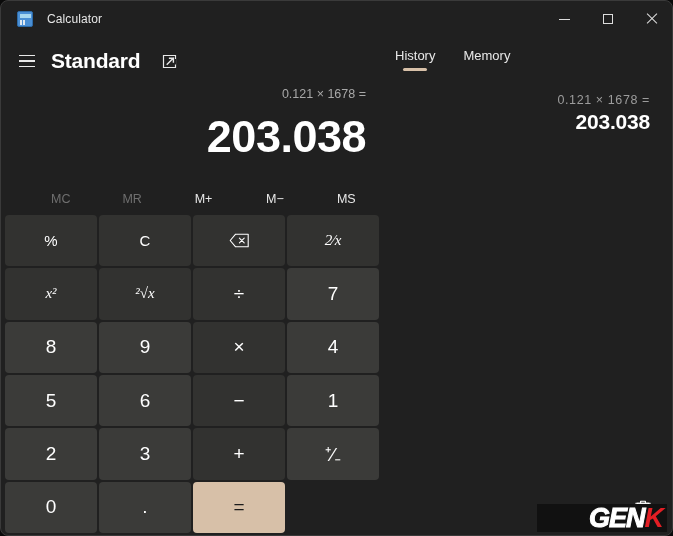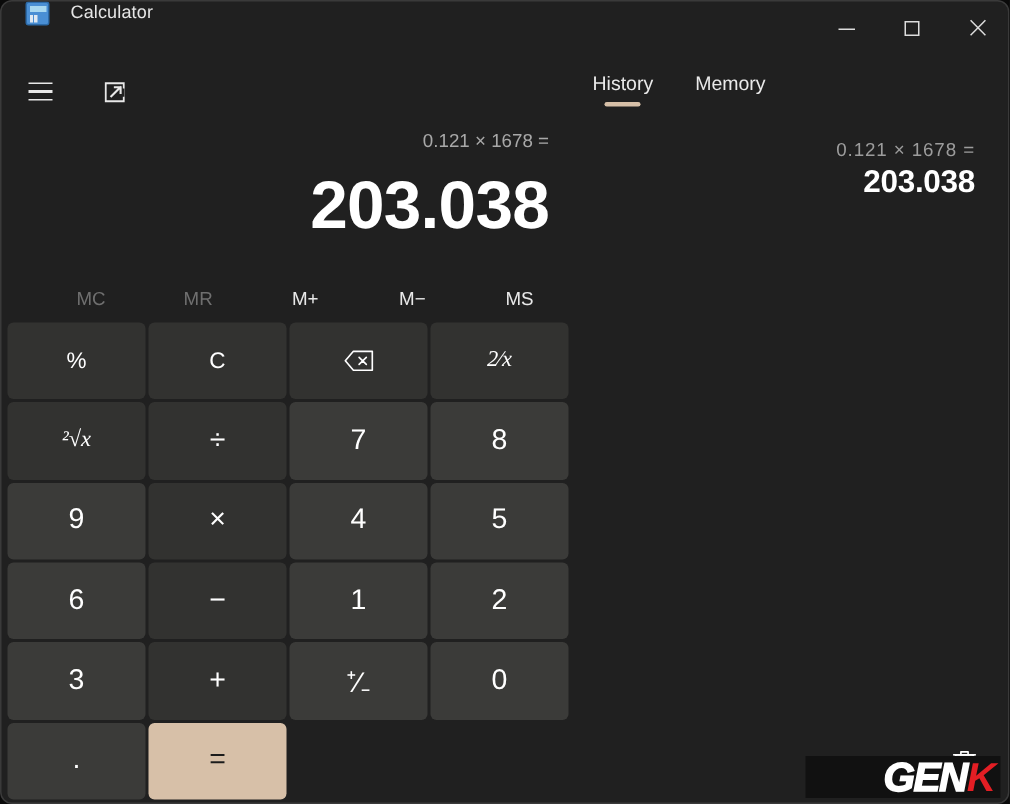--- a/index.html
+++ b/index.html
@@ -14,21 +14,21 @@
     width:673px; height:536px;
     background:#202020;
     border-radius:8px;
     border:1px solid #3a3a3a;
     overflow:hidden;
   }
 
   
   .titlebar {
     position:absolute; left:0; top:0; width:673px; height:36px;
-    display:flex; align-items:flex-start;
+    display:flex; align-items:center;
   }
   .app-icon {
     width:16px; height:16px; margin-left:16px;
     position:relative; flex:0 0 auto;
     background:#4a8fd4;
     border-radius:2px;
     border:1px solid #2d6ba8;
   }
   .app-icon::before {
     content:""; position:absolute; left:2px; top:2px;
@@ -197,20 +197,21 @@
       </div>
     </div>
   </div>
 
   <div class="header">
     <div class="hamburger">
       <span></span>
       <span></span>
       <span></span>
     </div>
+    <div class="mode-title">Standard</div>
     <div class="keep-top">
       <svg width="17" height="17" viewBox="0 0 17 17" aria-hidden="true">
         <path d="M2.5 2.5 H14.5 V14.5 H2.5 Z" fill="none" stroke="#e8e8e8" stroke-width="1.2"></path>
         <path d="M9.5 7.5 H13.5 V11.5" fill="none" stroke="#202020" stroke-width="3"></path>
         <path d="M6.2 11.2 L12.2 5.2 M8.6 5.2 H12.4 V9.0" fill="none" stroke="#e8e8e8" stroke-width="1.4" stroke-linecap="square"></path>
       </svg>
     </div>
   </div>
 
   <div class="tabs">
@@ -263,20 +264,23 @@
     </div>
     <div class="key fn">
       <svg width="21" height="15" viewBox="0 0 21 15" aria-hidden="true">
         <path d="M6.6 1.2 H19.2 V13.8 H6.6 L1.2 7.5 Z" fill="none" stroke="#ffffff" stroke-width="1.1" stroke-linejoin="round"></path>
         <path d="M10.4 5.2 L15.2 9.9 M15.2 5.2 L10.4 9.9" stroke="#ffffff" stroke-width="1.1" stroke-linecap="round"></path>
       </svg>
     </div>
 
     <div class="key fn">
       <span class="it">2⁄x</span>
+    </div>
+    <div class="key fn">
+      <span class="it">x²</span>
     </div>
     <div class="key fn radical">
       <span class="it">²√x</span>
     </div>
     <div class="key op">
       <span>÷</span>
     </div>
 
     <div class="key num">
       <span>7</span>

